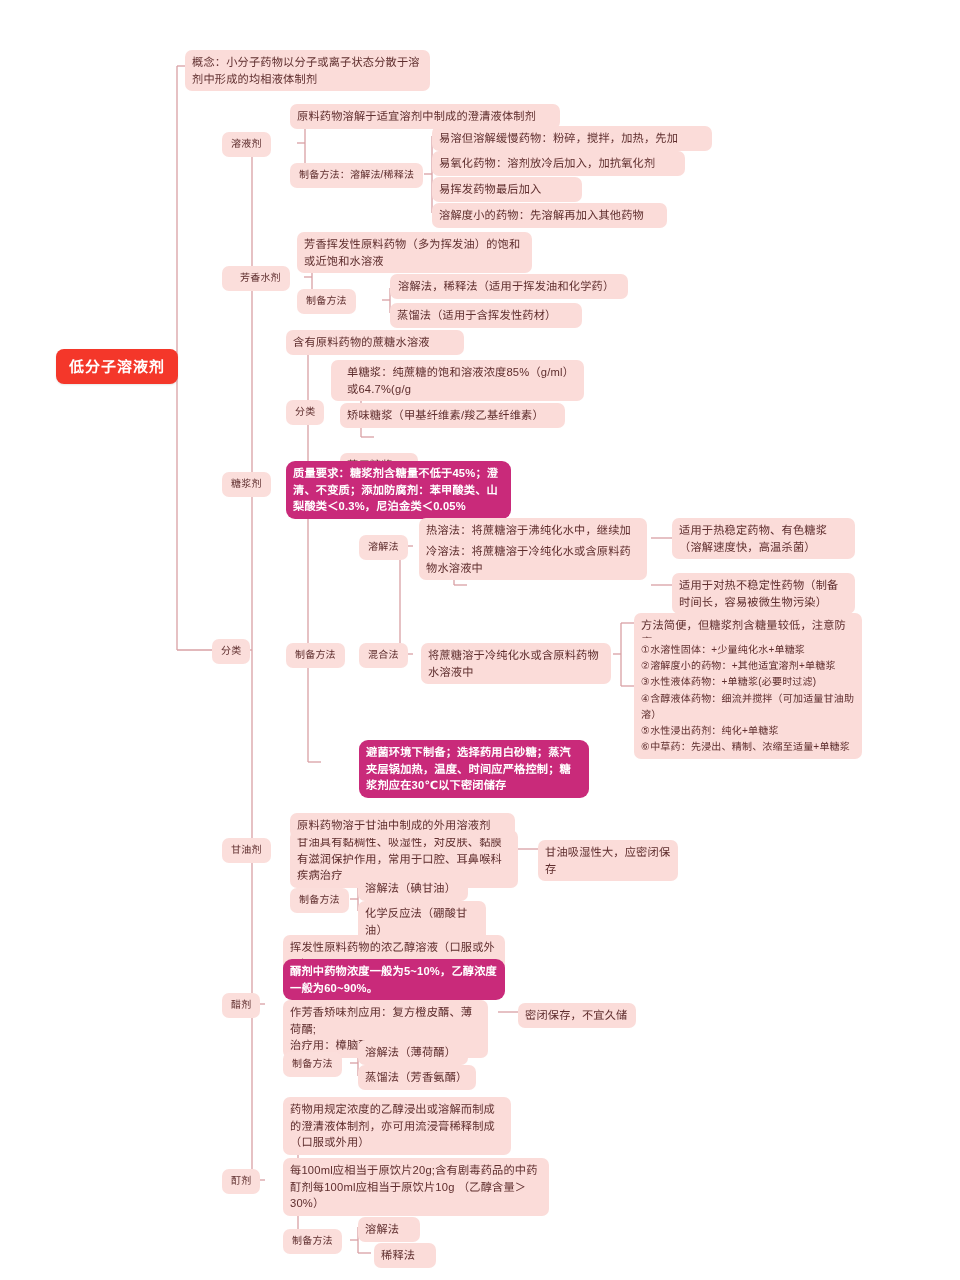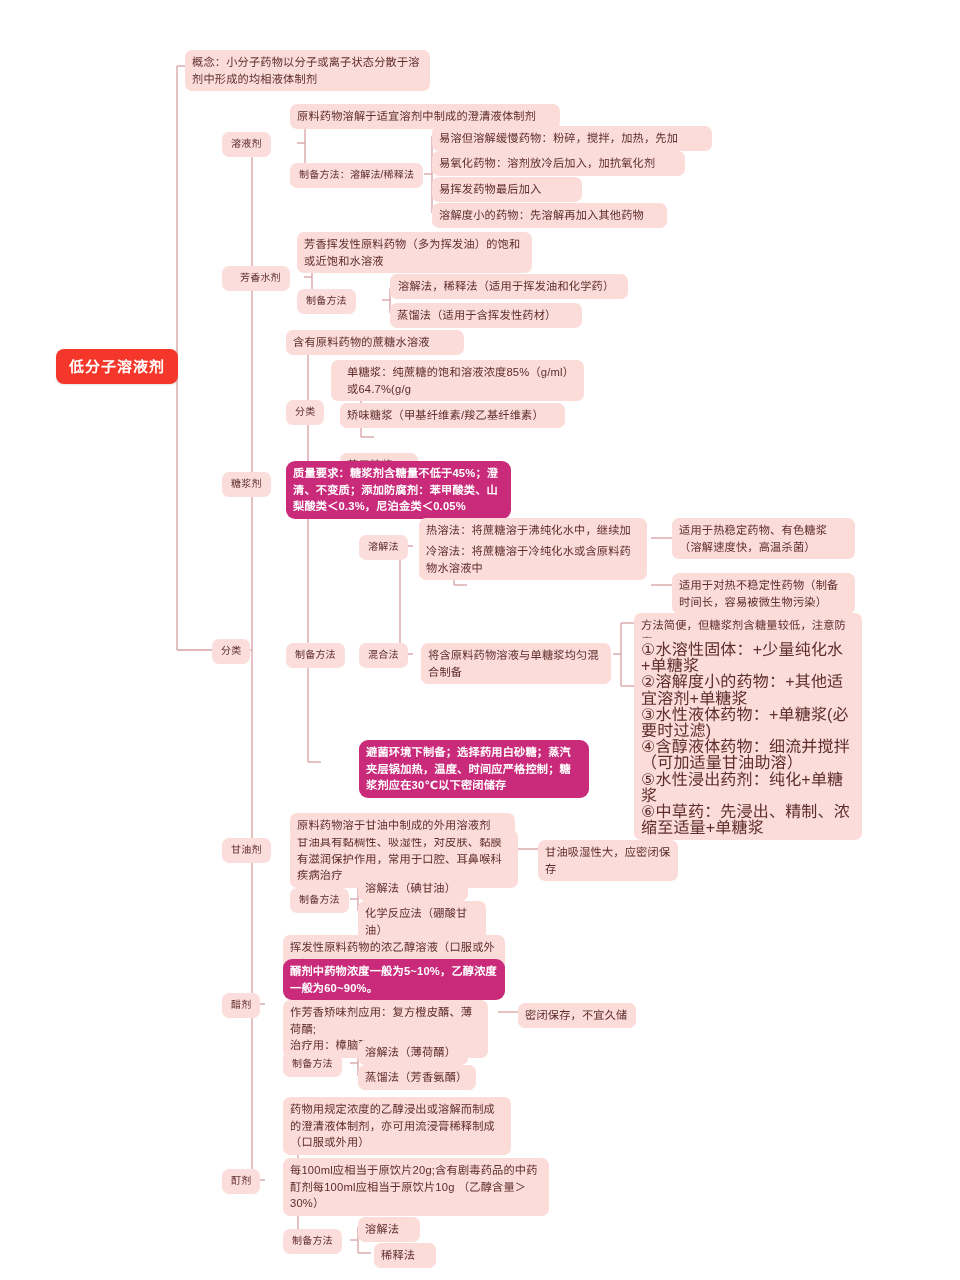--- a/index.html
+++ b/index.html
@@ -29,21 +29,21 @@
     letter-spacing:1px;
     box-shadow:0 1px 2px rgba(0,0,0,.10);
   }
   .node.hl{
     background:#c92a7a;color:#ffffff;font-weight:bold;border-radius:9px;
     letter-spacing:.2px;
   }
   .node.hl2{
     background:#c92a7a;color:#ffffff;font-weight:bold;border-radius:9px;
   }
-  .node.list{line-height:16.2px;font-size:16px;}
+  .node.list{line-height:16.2px;font-size:10px;}
 </style>
 </head>
 <body>
 
 <div id="canvas">
 
   <svg id="wires" viewBox="0 0 960 1280">
 
     <path d="M172,364 L177,364"></path>
 
@@ -185,21 +185,21 @@
 
   <div class="node lbl" style="left:286px;top:643px;">制备方法</div>
 
   <div class="node lbl" style="left:359px;top:535px;">溶解法</div>
   <div class="node" style="left:672px;top:518px;width:183px;">适用于热稳定药物、有色糖浆（溶解速度快，高温杀菌）</div>
   <div class="node" style="left:419px;top:518px;width:228px;">热溶法：将蔗糖溶于沸纯化水中，继续加热至完全溶解，降温至是当温度后加入原料药物，搅拌过滤后加水至足量</div>
   <div class="node" style="left:419px;top:539px;width:228px;">冷溶法：将蔗糖溶于冷纯化水或含原料药物水溶液中</div>
   <div class="node" style="left:672px;top:573px;width:183px;">适用于对热不稳定性药物（制备时间长，容易被微生物污染）</div>
 
   <div class="node lbl" style="left:359px;top:643px;">混合法</div>
-  <div class="node" style="left:421px;top:643px;width:190px;">将含原料药物溶液与单糖浆均匀混合制备</div>
+  <div class="node" style="left:421px;top:643px;width:190px;">将蔗糖溶于冷纯化水或含原料药物水溶液中</div>
   <div class="node" style="left:634px;top:613px;width:228px;">方法简便，但糖浆剂含糖量较低，注意防腐</div>
   <div class="node list" style="left:634px;top:638px;width:228px;">①水溶性固体：+少量纯化水+单糖浆
 ②溶解度小的药物：+其他适宜溶剂+单糖浆
 ③水性液体药物：+单糖浆(必要时过滤)
 ④含醇液体药物：细流并搅拌（可加适量甘油助溶）
 ⑤水性浸出药剂：纯化+单糖浆
 ⑥中草药：先浸出、精制、浓缩至适量+单糖浆</div>
 
   <div class="node hl2" style="left:359px;top:740px;width:230px;">避菌环境下制备；选择药用白砂糖；蒸汽夹层锅加热，温度、时间应严格控制；糖浆剂应在30℃以下密闭储存</div>
 

